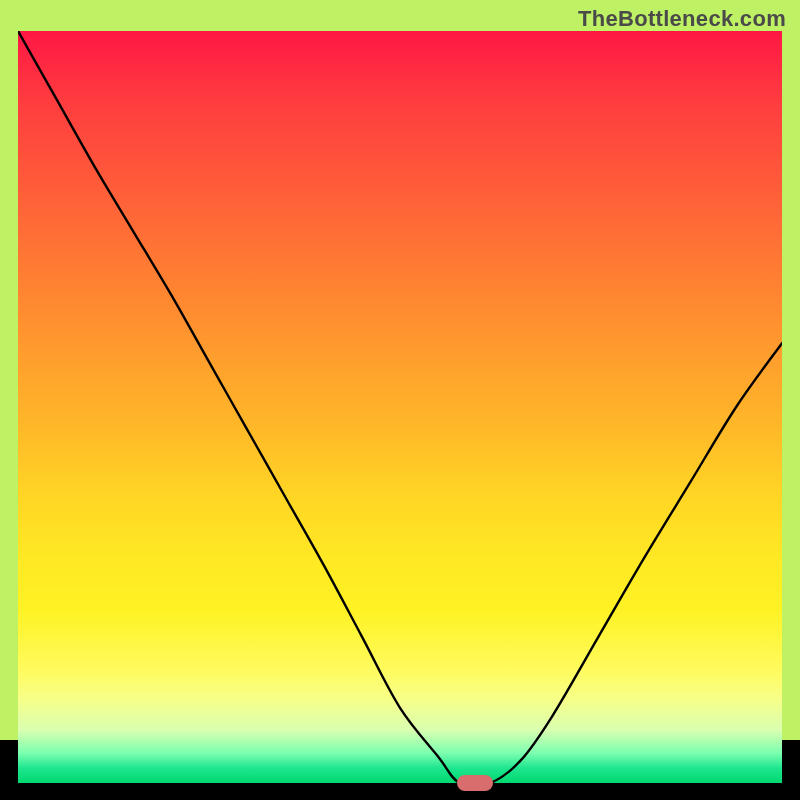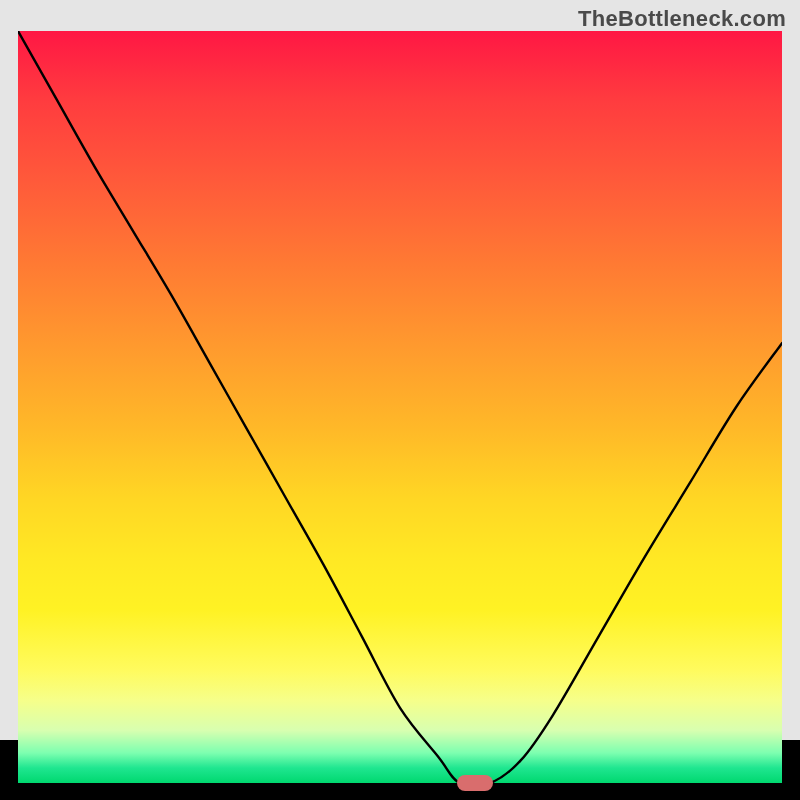--- a/index.html
+++ b/index.html
@@ -8,21 +8,21 @@
     background: #000;
     width: 800px;
     height: 800px;
     overflow: hidden;
     font-family: Arial, Helvetica, sans-serif;
   }
   .frame {
     position: relative;
     width: 800px;
     height: 740px;
-    background: #e5e5e5;
+    background: #bef264;
   }
   .plot-area {
     position: absolute;
     left: 18px;
     top: 31px;
     width: 764px;
     height: 752px;
     background: linear-gradient(
       to bottom,
       #ff1744 0%,

